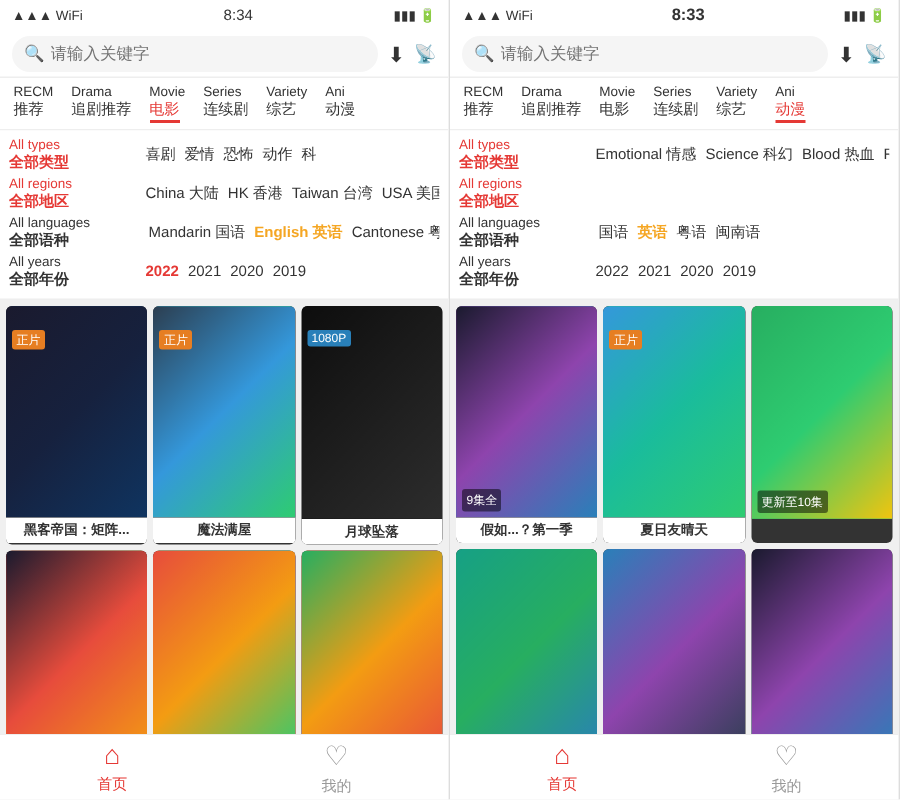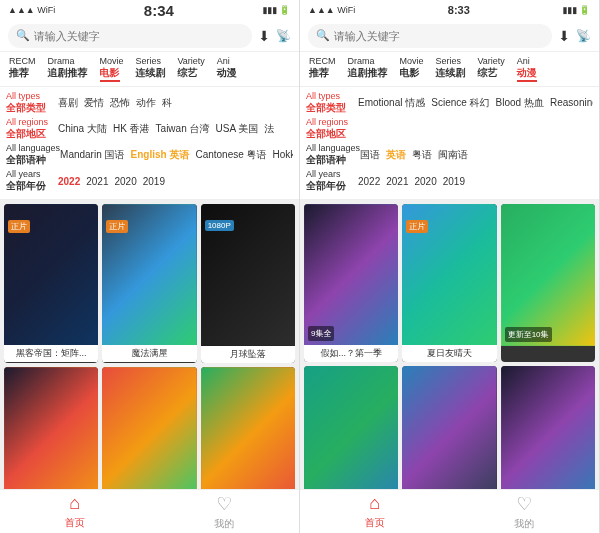--- a/index.html
+++ b/index.html
@@ -91,40 +91,41 @@
       white-space: nowrap;
       min-width: 30px;
     }
     .nav-tab .tab-en {
       font-size: 9px;
       color: #333;
     }
     .nav-tab .tab-zh {
       font-size: 10px;
       color: #333;
-      font-weight: bold;
+      font-weight: normal;
     }
     .nav-tab.active .tab-zh {
       color: #e53935;
       border-bottom: 2px solid #e53935;
     }
 
     
     .filter-section {
       background: #fff;
       padding: 4px 6px;
       border-bottom: 1px solid #eee;
       flex-shrink: 0;
     }
     .filter-row {
       display: flex;
       align-items: center;
       margin-bottom: 2px;
       flex-wrap: nowrap;
       overflow: hidden;
+      gap: 39px;
     }
     .filter-label {
       font-size: 10px;
       color: #e53935;
       min-width: 52px;
       flex-shrink: 0;
     }
     .filter-label.grey {
       color: #333;
     }
@@ -192,20 +193,21 @@
     }
     .movie-card .badge.blue {
       background: #2980b9;
     }
     .movie-title {
       text-align: center;
       font-size: 9px;
       color: #333;
       padding: 2px 0;
       background: #fff;
+      font-weight: bold;
     }
 
     
     .bottom-nav {
       height: 44px;
       background: #fff;
       border-top: 1px solid #eee;
       display: flex;
       align-items: center;
       justify-content: space-around;
@@ -267,21 +269,21 @@
       z-index: 3;
     }
   </style>
 </head>
 <body>
 
 <div id="app" style="display:flex; width:600px; height:533px;">
     <div class="phone-panel">
       <div class="status-bar">
     <span style="font-size:9px;">▲▲▲ WiFi</span>
-    <span style="font-size:15px; font-weight:bold;">8:34</span>
+    <span style="font-size:10px; font-weight:normal;">8:34</span>
     <span style="font-size:9px;">▮▮▮ 🔋</span>
   </div>
       <div class="search-bar">
     <div class="search-input-wrap">
       <span style="font-size:11px; color:#999;">🔍</span>
       <input type="text" placeholder="请输入关键字" style="">
     </div>
     <span class="icon-btn">⬇</span>
     <span class="icon-btn" style="font-size:12px;">📡</span>
   </div>

